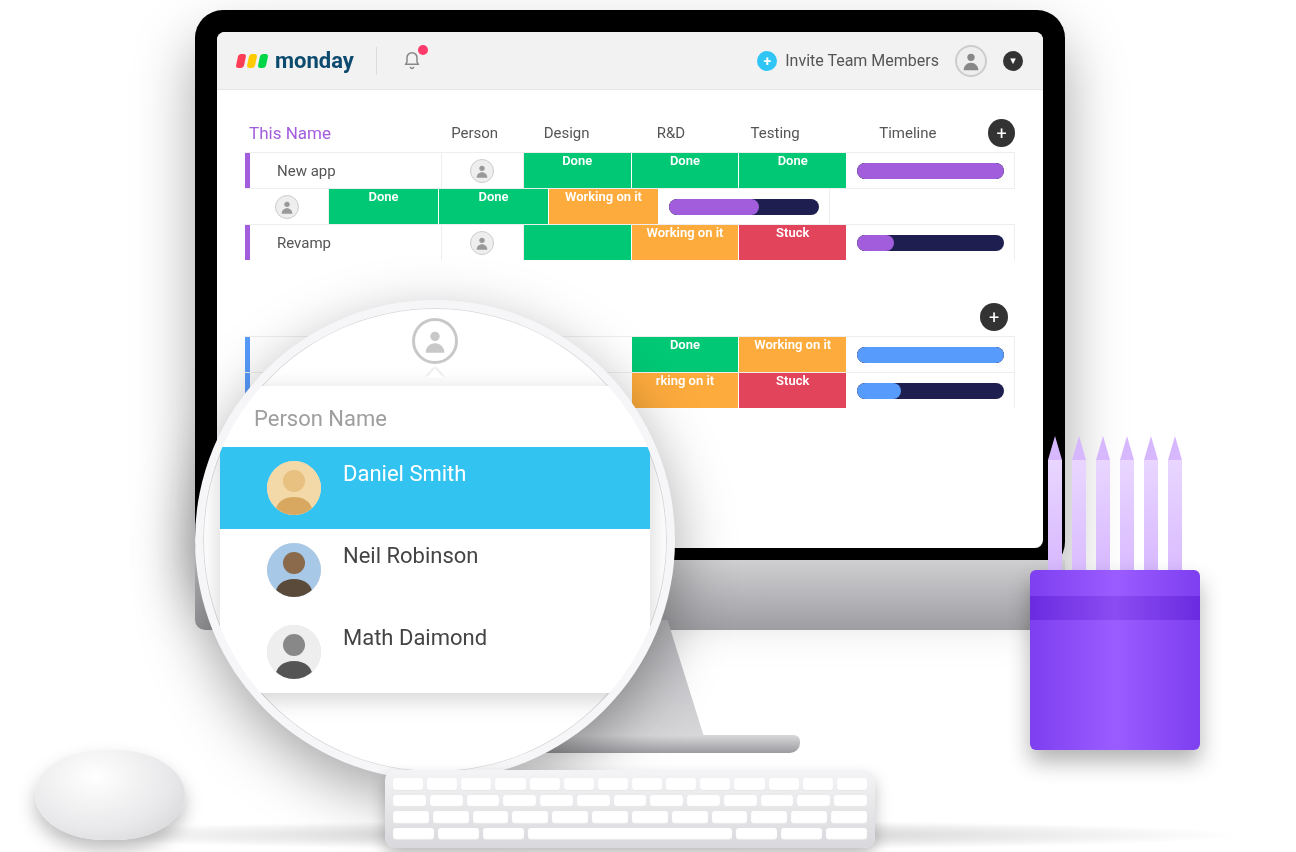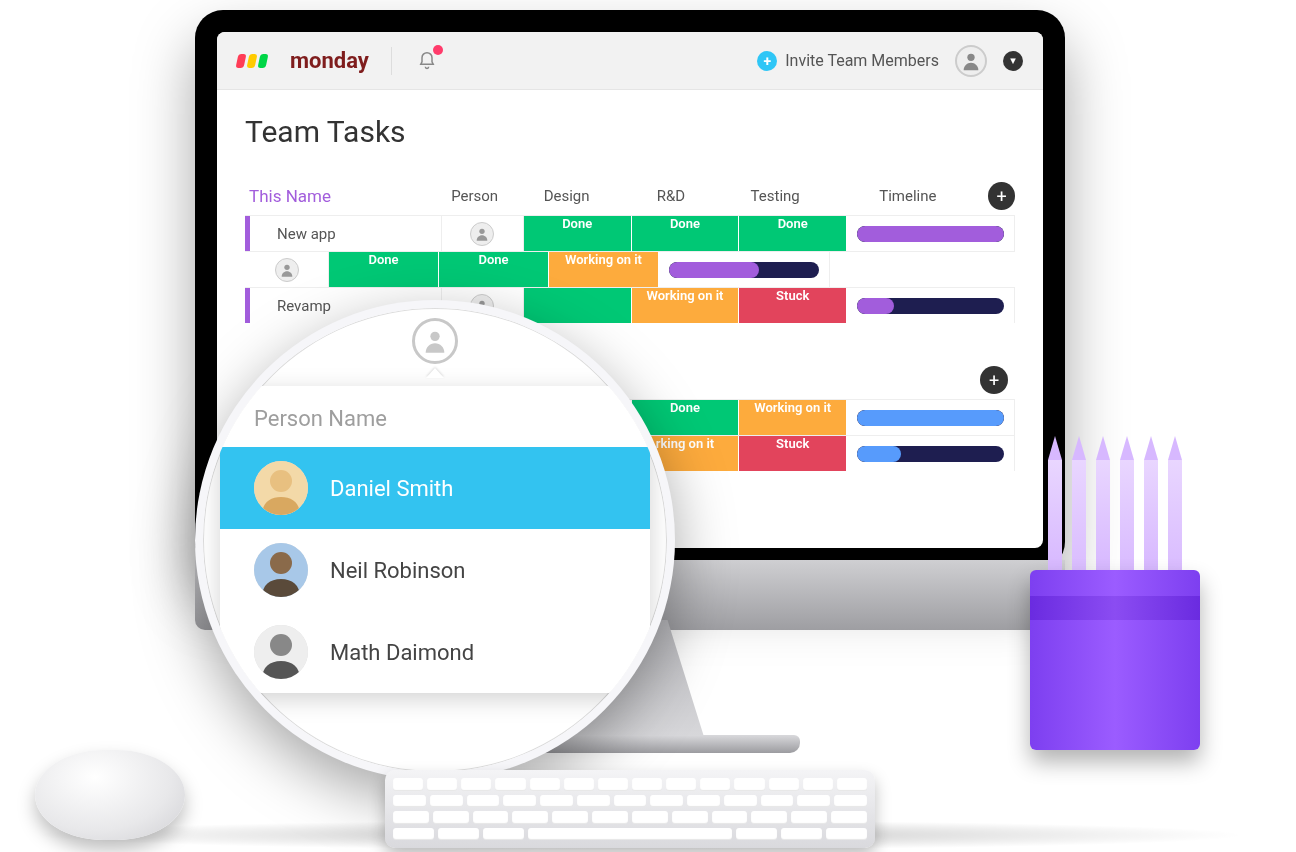--- a/index.html
+++ b/index.html
@@ -50,21 +50,21 @@
   
   .topbar {
     height: 58px;
     background: #f2f2f2;
     display: flex;
     align-items: center;
     padding: 0 20px;
     border-bottom: 1px solid #e5e5e5;
     gap: 16px;
   }
-  .logo { display: flex; align-items: center; gap: 23px; font-weight: 700; font-size: 22px; color: #7f1d1d; }
+  .logo { display: flex; align-items: center; gap: 8px; font-weight: 700; font-size: 22px; color: #0c4a6e; }
   .logo-dots { display: flex; gap: 3px; align-items: center; }
   .logo-dot { width: 8px; height: 14px; border-radius: 3px; transform: skewX(-12deg); }
   .vdiv { width: 1px; height: 28px; background: #ddd; margin: 0 6px; }
   .bell-wrap { position: relative; width: 26px; height: 26px; display:flex; align-items:center; justify-content:center; }
   .bell-wrap svg { width: 20px; height: 20px; stroke:#888; fill:none; stroke-width:1.8; }
   .notif-dot { position:absolute; top:-3px; right:-3px; width:10px; height:10px; border-radius:50%; background:#ff3b6b; }
   .topbar .spacer { flex: 1; }
   .invite { display:flex; align-items:center; gap:8px; color:#555; font-size:16px; cursor:pointer; }
   .invite-plus { width:20px; height:20px; border-radius:50%; background:#2fc6f6; color:#fff; display:flex; align-items:center; justify-content:center; font-weight:700; font-size:14px; }
   .avatar-top { width:32px; height:32px; border-radius:50%; background:#eee; border:2px solid #ccc; display:flex; align-items:center; justify-content:center; }
@@ -111,21 +111,21 @@
     border: 8px solid rgba(245,245,248,0.9);
     box-shadow: 0 20px 60px rgba(0,0,0,0.35), inset 0 0 0 1px #ddd;
     overflow: hidden;
   }
   .mag-inner { position:relative; width:100%; height:100%; padding-top: 10px;}
   .mag-person-icon { width:46px; height:46px; border-radius:50%; border:3px solid #c8c8c8; display:flex; align-items:center; justify-content:center; margin: 0 auto 6px auto;}
   .mag-person-icon svg { width:28px; height:28px; fill:#c8c8c8;}
   .mag-caret { width:0; height:0; border-left:9px solid transparent; border-right:9px solid transparent; border-bottom:10px solid #fff; margin:-2px auto 0 auto; filter: drop-shadow(0 -1px 1px rgba(0,0,0,0.15));}
   .mag-panel { width: 430px; margin: 8px auto; background:#fff; border-radius:6px; box-shadow: 0 6px 24px rgba(0,0,0,0.18); overflow:hidden;}
   .mag-title { color:#9e9e9e; font-size:22px; padding: 20px 34px 16px 34px; }
-  .mag-item { display:flex; align-items:center; gap:22px; padding: 14px 34px; font-size:22px; color:#444; cursor:pointer;}
+  .mag-item { display:flex; align-items:flex-start; gap:22px; padding: 14px 47px; font-size:22px; color:#444; cursor:pointer;}
   .mag-item.selected { background:#33c3f0; color:#fff; }
   .mag-ava { width:54px; height:54px; border-radius:50%; background:#ddd; flex-shrink:0; display:flex; align-items:center; justify-content:center; overflow:hidden;}
   .mag-ava svg { width:54px; height:54px; }
 
   
   .mouse {
     position:absolute; left:35px; top:750px; width:150px; height:90px;
     background: radial-gradient(ellipse at 40% 30%, #fff, #e8e8ea 60%, #cfcfd3);
     border-radius: 50% / 55%;
     box-shadow: 0 10px 18px rgba(0,0,0,0.25);
@@ -185,21 +185,20 @@
               <circle cx="12" cy="8" r="4"></circle>
               <path d="M4 22c0-4.4 3.6-8 8-8s8 3.6 8 8"></path>
             </svg>
         </div>
         <div class="chevron-circle">
           <span>▾</span>
         </div>
       </div>
 
       <div class="content">
-        <h1 class="page-title">Team Tasks</h1>
 
         <div class="board">
           <div class="board-head">
             <div class="group-label">This Name</div>
             <div class="col person">Person</div>
             <div class="col status">Design</div>
             <div class="col status">R&amp;D</div>
             <div class="col status">Testing</div>
             <div class="col timeline-h">Timeline</div>
             <div class="add-col">

